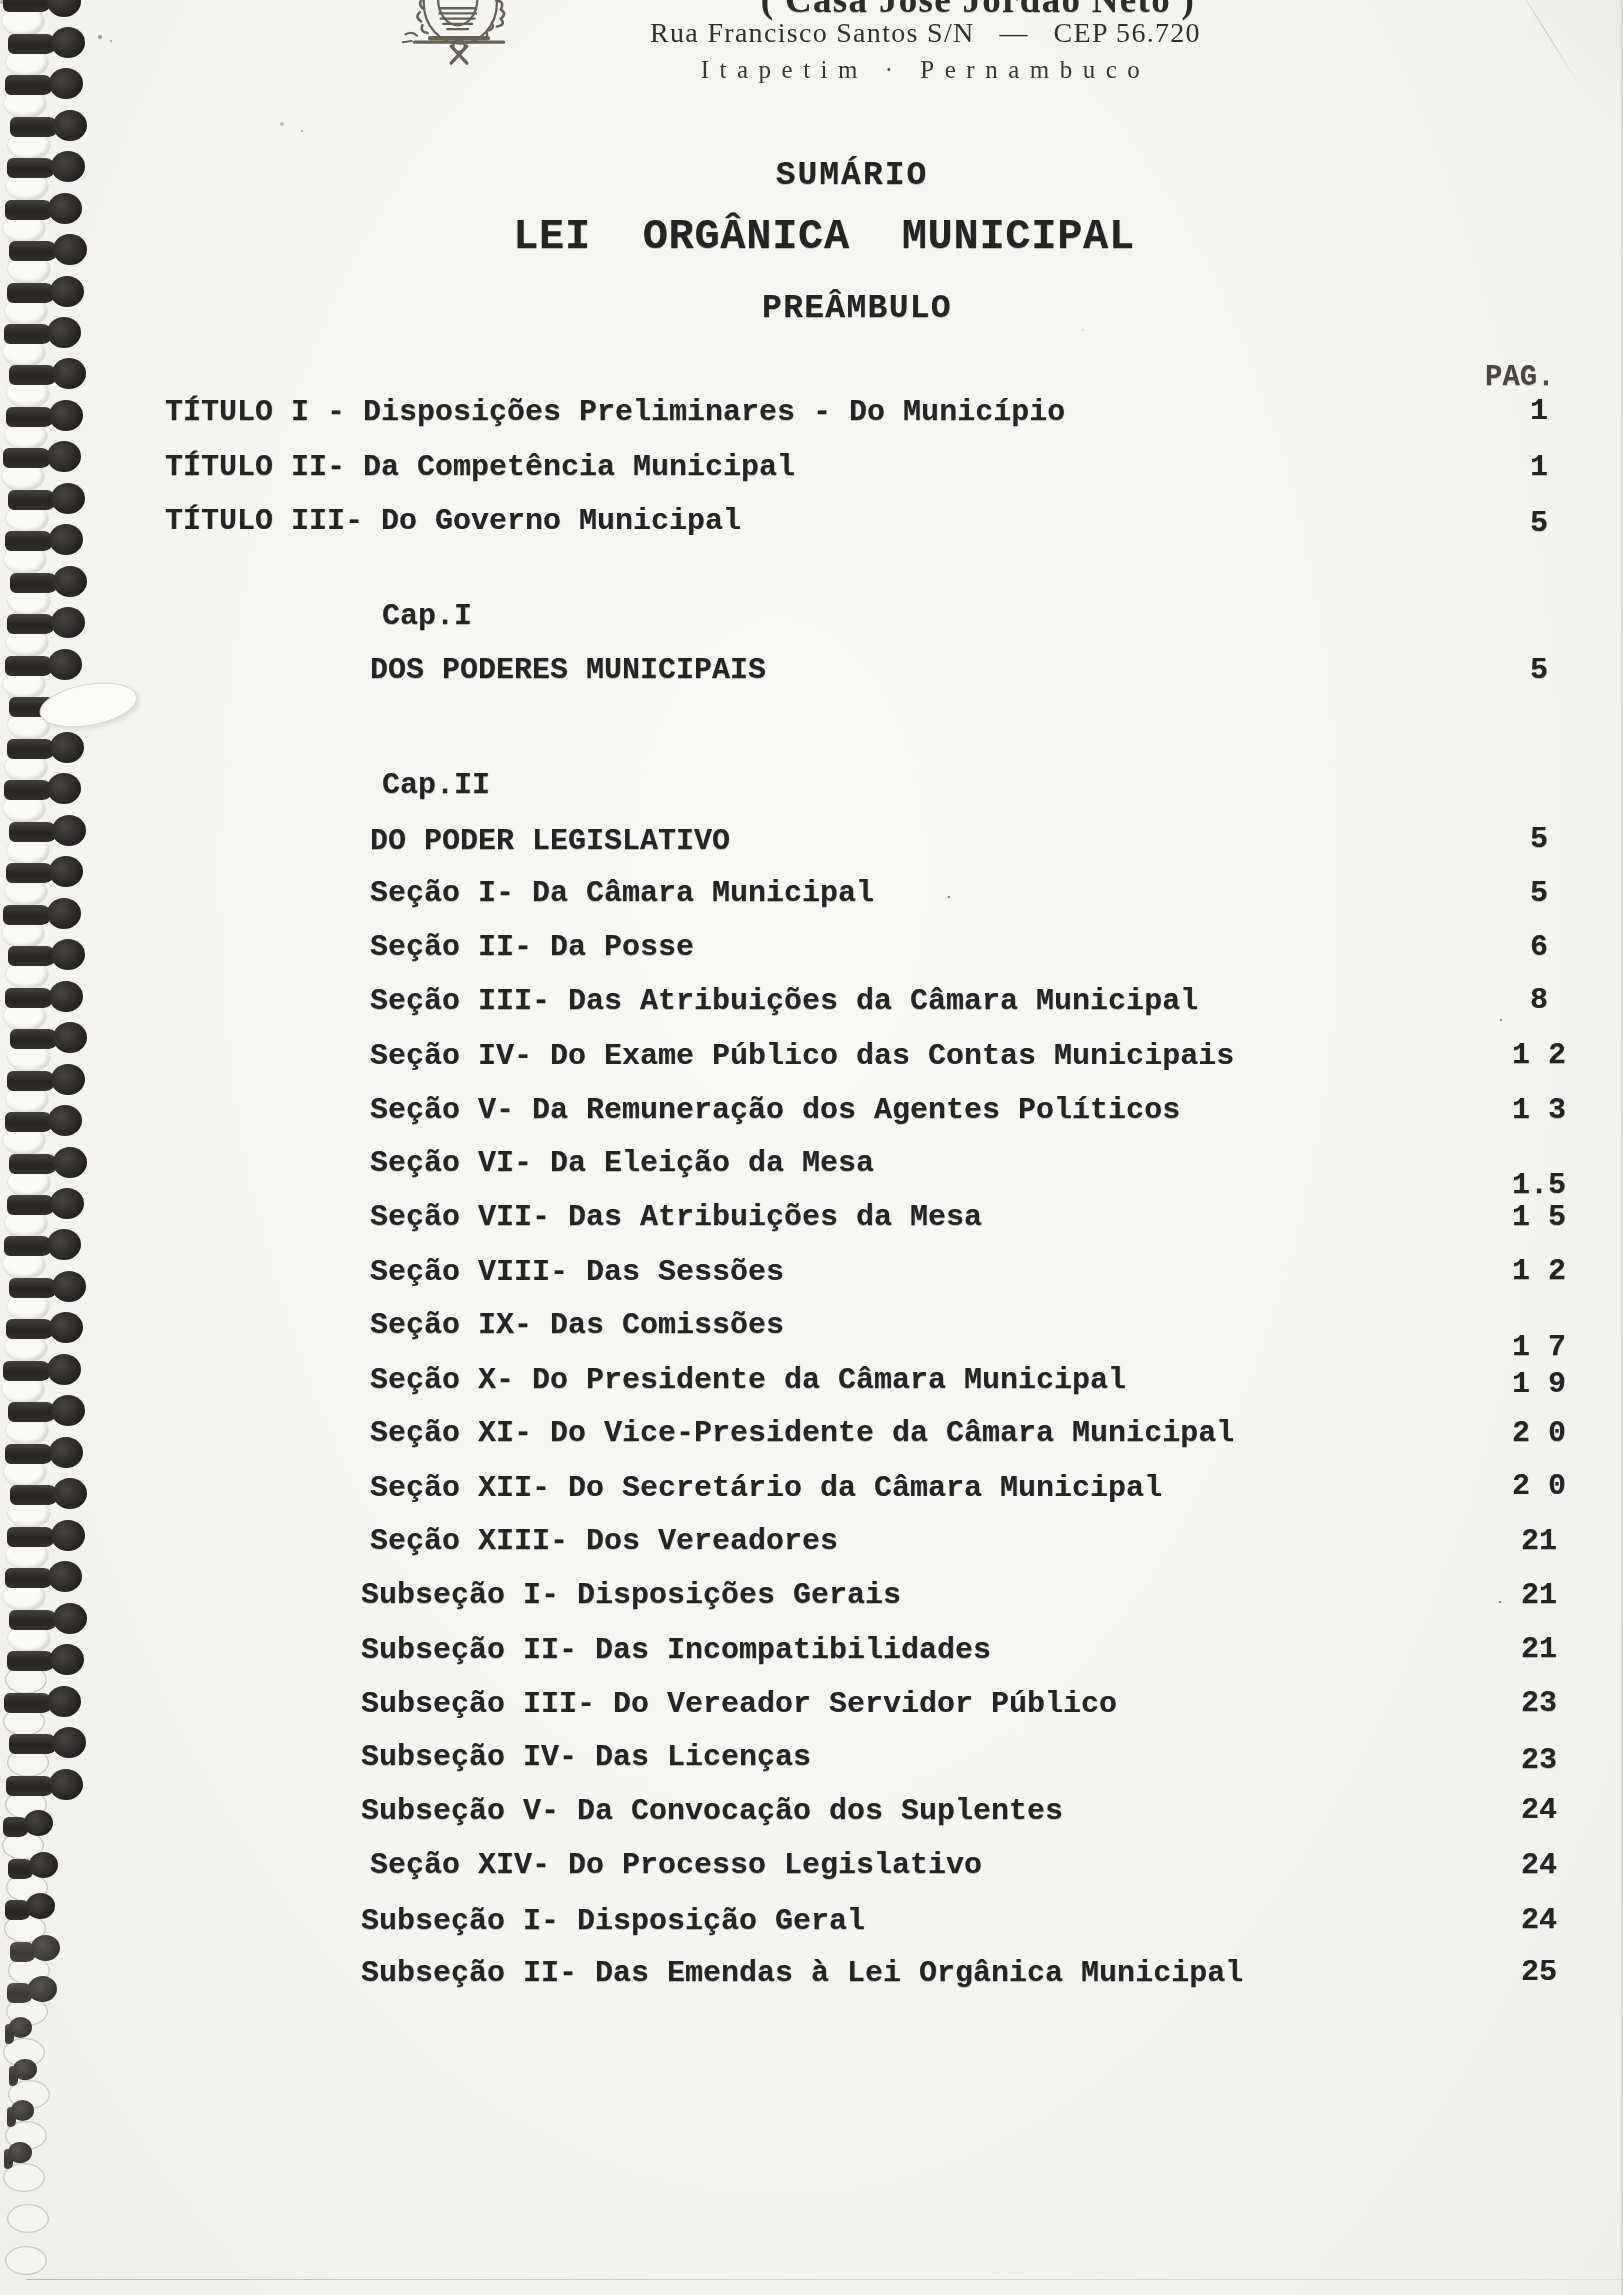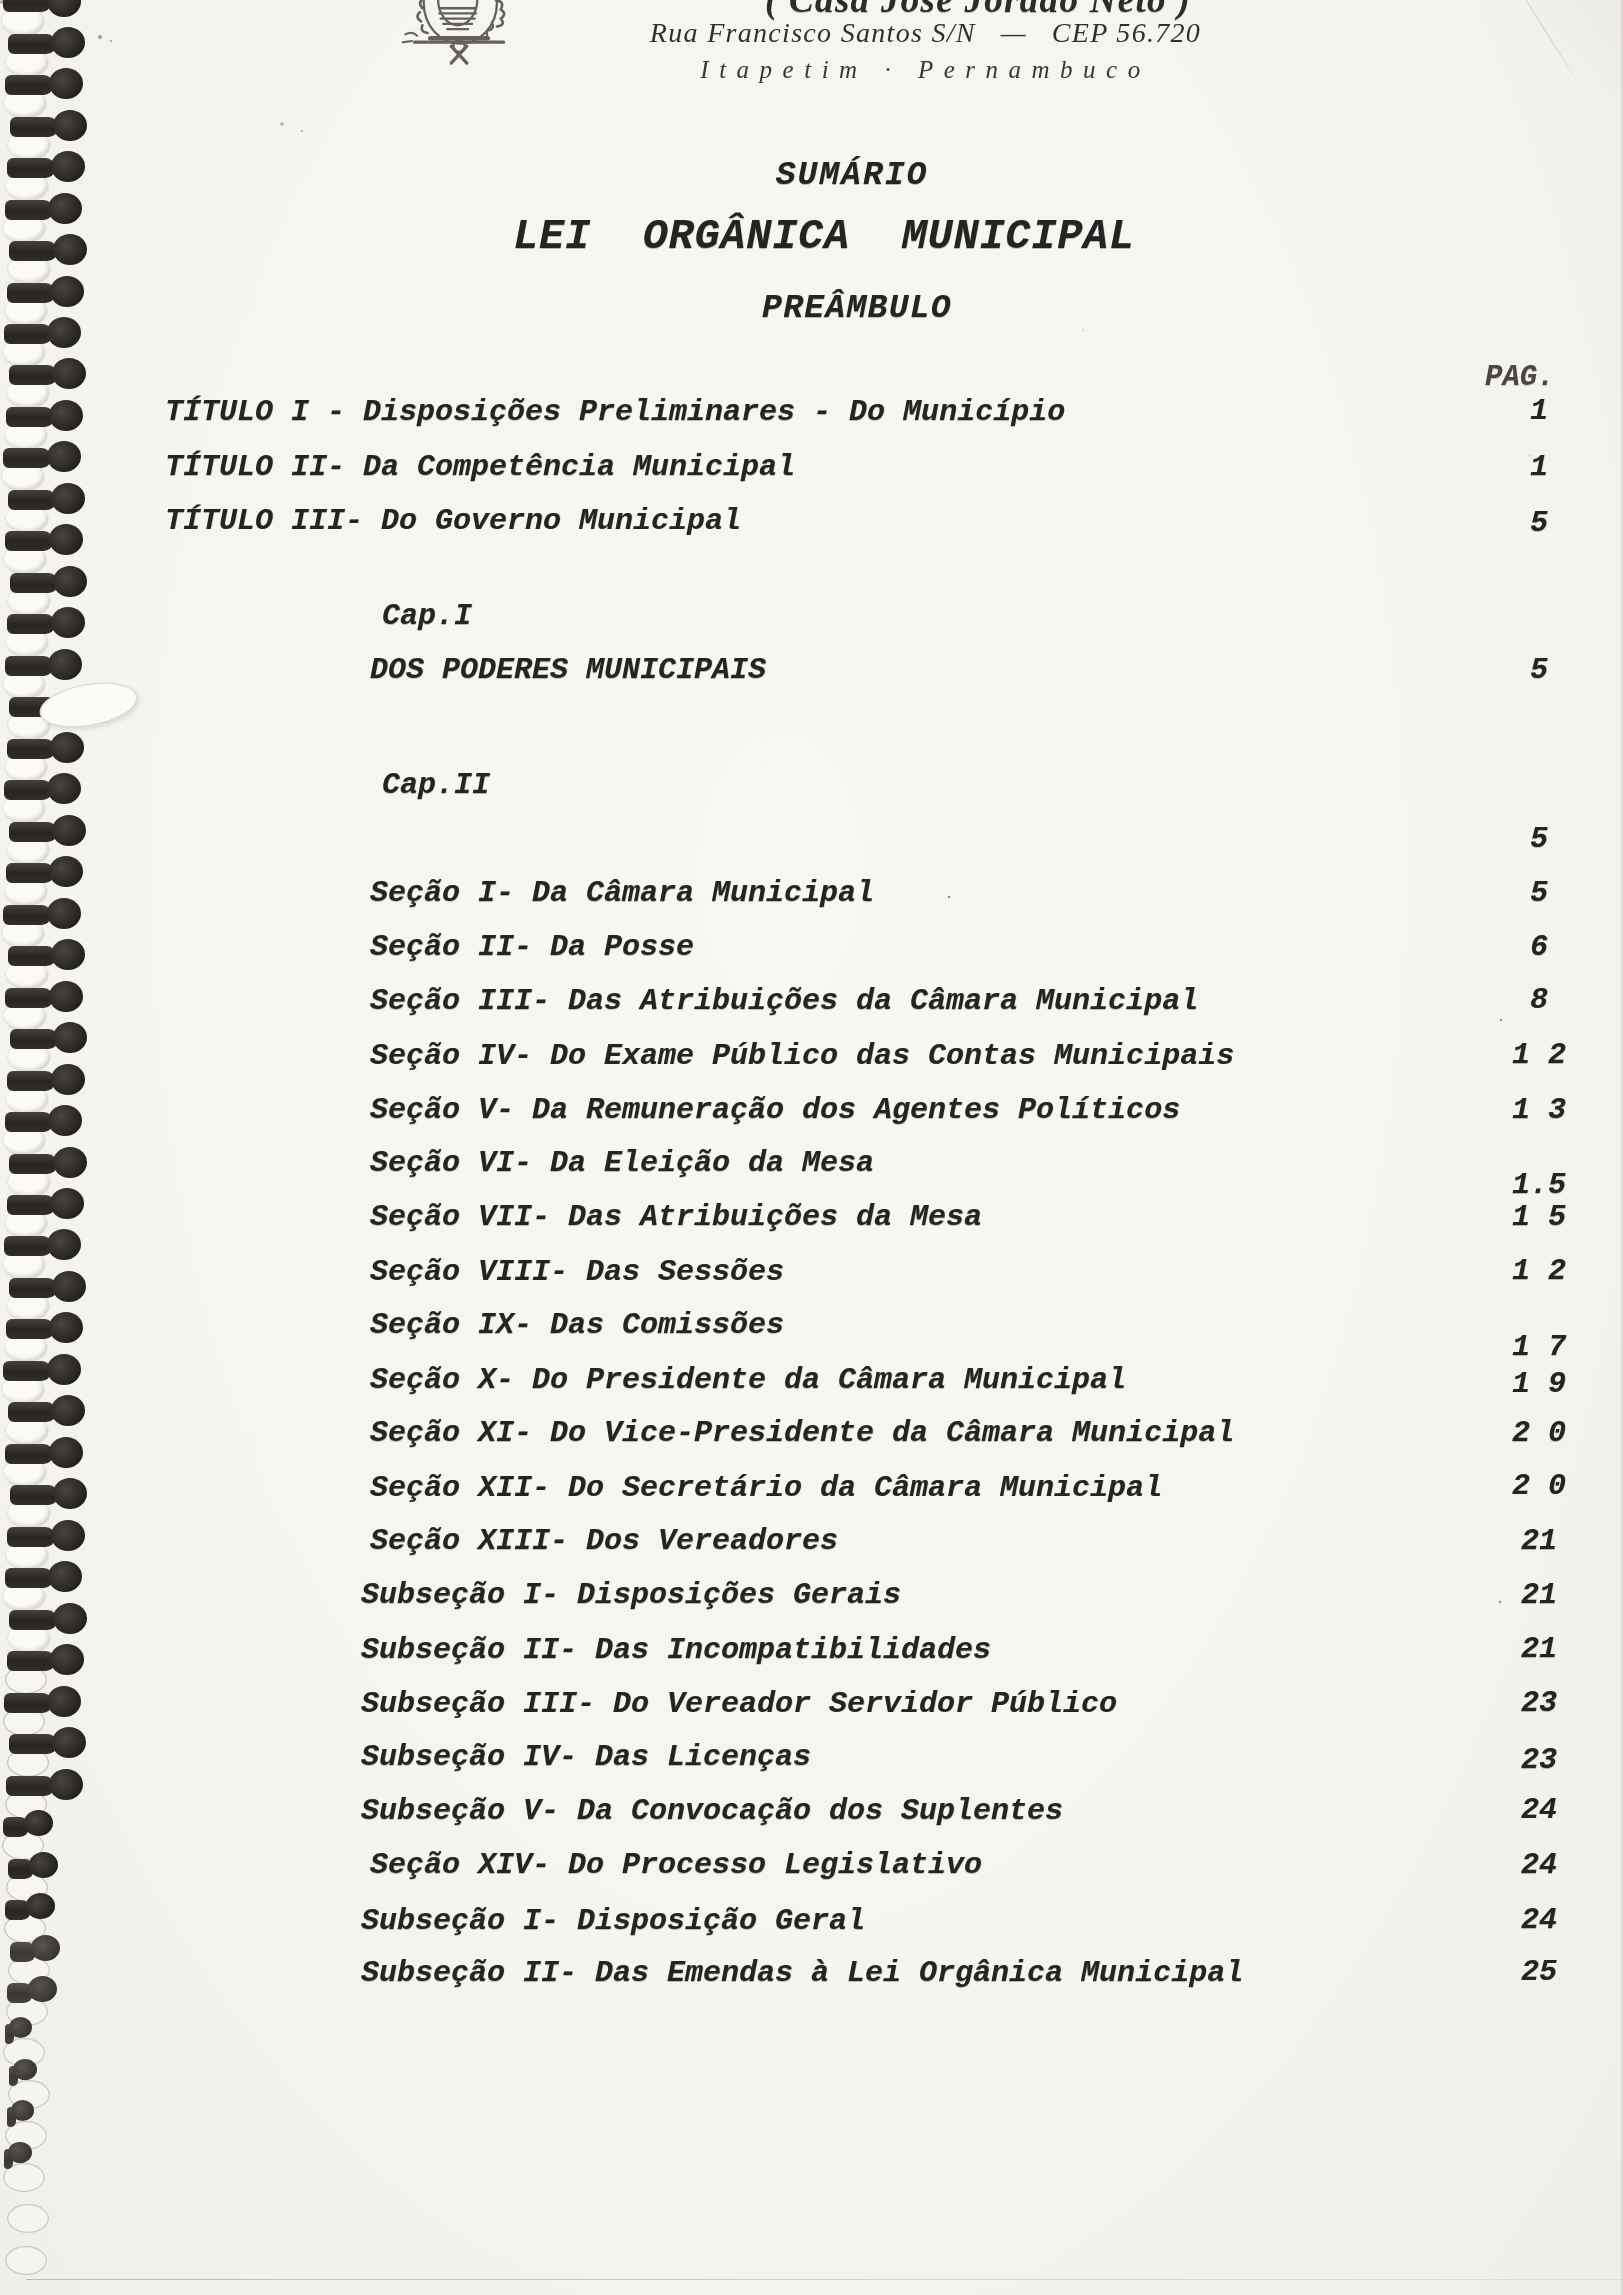--- a/index.html
+++ b/index.html
@@ -1,20 +1,19 @@
 <!DOCTYPE html>
 <html style="font-size:10.5px"><head>
 <meta charset="utf-8">
 <style>
   html,body{margin:0;padding:0;background:#e9e7e3;}
   #page{
     position:relative;width:1623px;height:2295px;overflow:hidden;
     background:radial-gradient(ellipse at 48% 38%, #f8f7f4 0%, #f5f4f0 55%, #efeeea 100%);
     font-family:"Liberation Mono","DejaVu Sans Mono",monospace;
-    font-style:italic;
   }
   
   #binding{position:absolute;left:0;top:0;width:131px;height:2295px;z-index:2;}
   .tooth{position:absolute;width:105px;height:42px;}
   .tooth .bar{position:absolute;left:6.5px;top:3.9px;height:20px;
     border-radius:5.9px 9.2px 9.2px 5.9px;
     background:linear-gradient(180deg,#45403a 0%,#272421 55%,#33302b 100%);}
   .tooth .blob{position:absolute;top:-2.6px;border-radius:50%;
     background:radial-gradient(circle at 38% 38%,#49443d 0%,#232120 72%);}
   .tooth .hole{position:absolute;left:5.2px;top:18.3px;width:42px;height:29px;border-radius:50%;
@@ -381,21 +380,21 @@
 
   <div id="pag-header">PAG.</div>
 
   <div id="toc" class="typed">
       <div class="row lv-titulo"><span class="lbl">TÍTULO I - Disposições Preliminares - Do Município</span><span class="pg">1</span></div>
       <div class="row lv-titulo"><span class="lbl">TÍTULO II- Da Competência Municipal</span><span class="pg">1</span></div>
       <div class="row lv-titulo"><span class="lbl">TÍTULO III- Do Governo Municipal</span><span class="pg">5</span></div>
       <div class="row lv-cap" style="margin-top: 42px;"><span class="lbl">Cap.I</span><span class="pg"></span></div>
       <div class="row lv-section"><span class="lbl">DOS PODERES MUNICIPAIS</span><span class="pg">5</span></div>
       <div class="row lv-cap" style="margin-top: 61px;"><span class="lbl">Cap.II</span><span class="pg"></span></div>
-      <div class="row lv-section"><span class="pg">5</span></div>
+      <div class="row lv-section"><span class="lbl">DO PODER LEGISLATIVO</span><span class="pg">5</span></div>
       <div class="row lv-section"><span class="lbl">Seção I- Da Câmara Municipal</span><span class="pg">5</span></div>
       <div class="row lv-section"><span class="lbl">Seção II- Da Posse</span><span class="pg">6</span></div>
       <div class="row lv-section"><span class="lbl">Seção III- Das Atribuições da Câmara Municipal</span><span class="pg">8</span></div>
       <div class="row lv-section"><span class="lbl">Seção IV- Do Exame Público das Contas Municipais</span><span class="pg">1 2</span></div>
       <div class="row lv-section"><span class="lbl">Seção V- Da Remuneração dos Agentes Políticos</span><span class="pg">1 3</span></div>
       <div class="row lv-section"><span class="lbl">Seção VI- Da Eleição da Mesa</span><span class="pg" style="transform: translateY(22px);">1.5</span></div>
       <div class="row lv-section"><span class="lbl">Seção VII- Das Atribuições da Mesa</span><span class="pg">1 5</span></div>
       <div class="row lv-section"><span class="lbl">Seção VIII- Das Sessões</span><span class="pg">1 2</span></div>
       <div class="row lv-section"><span class="lbl">Seção IX- Das Comissões</span><span class="pg" style="transform: translateY(22px);">1 7</span></div>
       <div class="row lv-section"><span class="lbl">Seção X- Do Presidente da Câmara Municipal</span><span class="pg">1 9</span></div>

